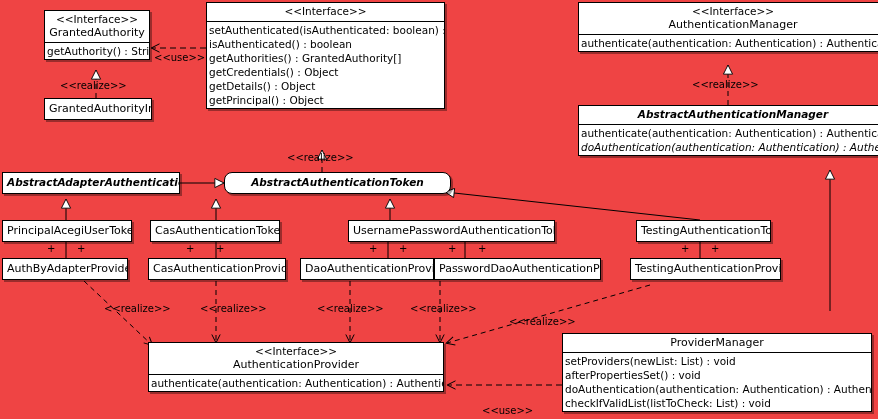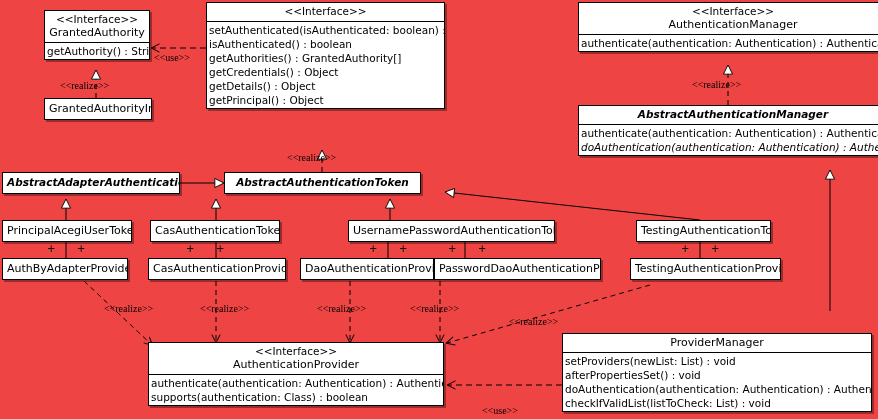--- a/index.html
+++ b/index.html
@@ -70,21 +70,20 @@
   .member.abstract {
     font-style: italic;
   }
   .edge-label {
     position: absolute;
     font-size: 10px;
     color: #000;
     white-space: nowrap;
     z-index: 6;
     background: transparent;
-    font-family: Liberation Serif, serif;
   }
   .mult {
     position: absolute;
     font-size: 10px;
     color: #000;
     z-index: 6;
   }
 </style>
 </head>
 <body>
@@ -193,21 +192,21 @@
       <div class="member abstract">doAuthentication(authentication: Authentication) : Authentication</div>
     </div>
   </div>
 
   <div class="node simple" style="left:2px; top:172px; width:178px;">
     <div class="nhead">
       <span class="nname abstract">AbstractAdapterAuthenticationToken</span>
     </div>
   </div>
 
-  <div class="node simple" style="left:224px; top:172px; width:197px;">
+  <div class="node simple" style="left:224px; top:172px; width:227px;border-radius:8px;">
     <div class="nhead">
       <span class="nname abstract">AbstractAuthenticationToken</span>
     </div>
   </div>
 
   <div class="node simple" style="left:2px; top:220px; width:130px;">
     <div class="nhead">
       <span class="nname">PrincipalAcegiUserToken</span>
     </div>
   </div>
@@ -260,21 +259,20 @@
     </div>
   </div>
 
   <div class="node" style="left:148px; top:342px; width:296px;">
     <div class="nhead">
       <span class="stereo">&lt;&lt;Interface&gt;&gt;</span>
       <span class="nname">AuthenticationProvider</span>
     </div>
     <div class="nbody">
       <div class="member">authenticate(authentication: Authentication) : Authentication</div>
-      <div class="member">supports(authentication: Class) : boolean</div>
     </div>
   </div>
 
   <div class="node" style="left:562px; top:311px; width:310px;margin-top:22px;">
     <div class="nhead">
       <span class="nname">ProviderManager</span>
     </div>
     <div class="nbody">
       <div class="member">setProviders(newList: List) : void</div>
       <div class="member">afterPropertiesSet() : void</div>

